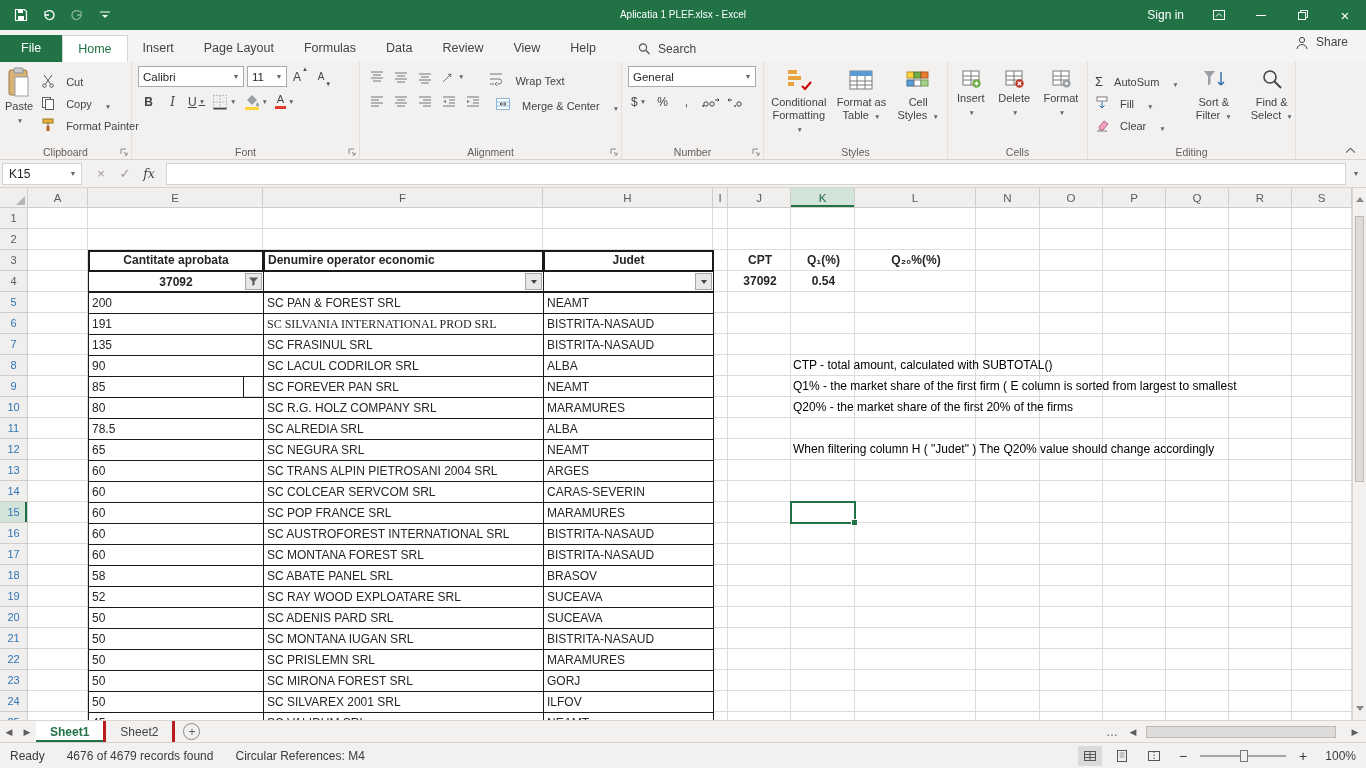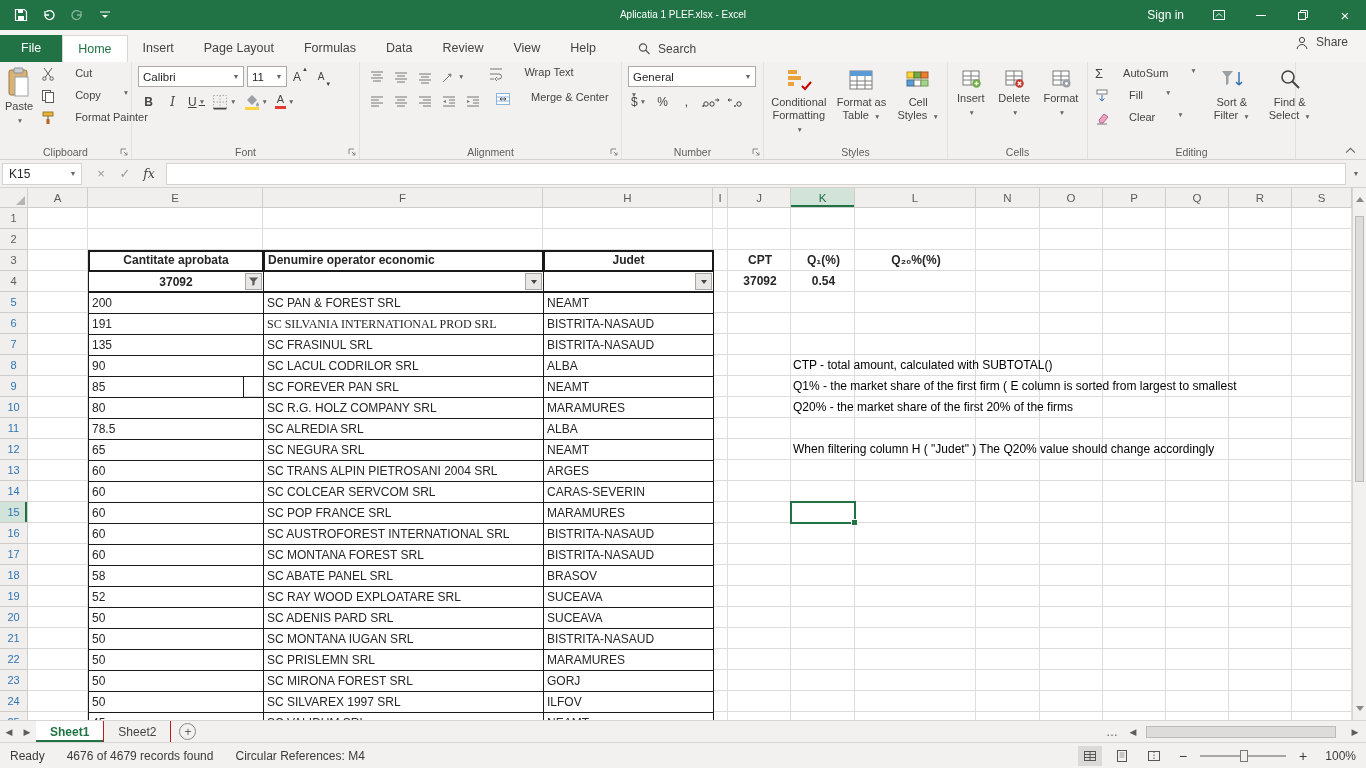--- a/index.html
+++ b/index.html
@@ -25,21 +25,21 @@
 .sharebox{margin-left:auto;display:flex;align-items:flex-start;gap:6px;padding-right:18px;height:27px}
 
 
 .ribbon{position:absolute;top:62px;left:0;right:0;height:98px;background:#f3f1f0;border-bottom:1px solid #d5d2cf;display:flex}
 .rgroup{position:relative;height:100%;padding:3px 2px 16px;border-right:1px solid #e2dfdc;display:flex;align-items:flex-start}
 .glabel{position:absolute;bottom:1px;left:0;right:0;text-align:center;font-size:10.5px;color:#605e5c}
 .launch{position:absolute;right:2px;bottom:2px;width:10px;height:10px}
 .bigbtn{display:flex;flex-direction:column;align-items:center;padding:2px 3px;font-size:11px;color:#444;text-align:center;line-height:1.2;gap:3px}
 .bigbtn .lbl{white-space:normal}
 .smallcol{display:flex;flex-direction:column;gap:1px}
-.smallbtn{display:flex;align-items:flex-start;gap:20px;height:21px;padding:0 5px;font-size:11px;color:#444;white-space:nowrap}
+.smallbtn{display:flex;align-items:flex-end;gap:11px;height:21px;padding:0 5px;font-size:11px;color:#444;white-space:nowrap}
 .dd{font-size:6.5px;color:#666;margin-left:2px}
 .vstack{display:flex;flex-direction:column;gap:4px;padding:1px 4px}
 .frow{display:flex;align-items:center;gap:3px}
 .combo{height:21px;background:#fff;border:1px solid #aca9a7;display:flex;align-items:center;font-size:11.5px;padding-left:4px;color:#262626}
 .cdd{margin-left:auto;width:14px;text-align:center;color:#666;font-size:7px}
 .tbtn{min-width:21px;height:21px;display:flex;align-items:center;justify-content:center;font-size:12px;color:#444;padding:0 2px}
 .bB{font-weight:700}
 .iI{font-style:italic;font-family:"DejaVu Serif",serif}
 .uU{text-decoration:underline}
 .abar{display:flex;flex-direction:column;align-items:center;line-height:1;font-size:11px;color:#444}
@@ -85,21 +85,21 @@
 .selcell{position:absolute;border:2px solid #217346;z-index:6;background:transparent}
 .selcell:after{content:"";position:absolute;right:-4px;bottom:-4px;width:5px;height:5px;background:#217346;border:1px solid #fff}
 .vscroll{position:absolute;top:0;right:0;bottom:0;width:14px;background:#f3f1f0;border-left:1px solid #d8d5d2}
 .tri-up{position:absolute;top:5px;left:50%;transform:translateX(-50%);width:0;height:0;border:4px solid transparent;border-bottom:5px solid #8a8886}
 .tri-down{position:absolute;bottom:5px;left:50%;transform:translateX(-50%);width:0;height:0;border:4px solid transparent;border-top:5px solid #8a8886}
 .vthumb{position:absolute;left:2px;right:2px;top:28px;height:266px;background:#dedcda;border:1px solid #bdbab8}
 
 
 .tabbar{position:absolute;left:0;right:0;bottom:26px;height:22px;background:#f3f1f0;border-top:1px solid #d8d5d2;display:flex;align-items:stretch;font-size:12px;color:#444}
 .tnav{width:18px;display:flex;align-items:center;justify-content:center;color:#5f5d5b;font-size:9px}
-.stab{padding:0 14px;display:flex;align-items:center;border-right:1px solid #b91c1c;background:#f3f1f0}
+.stab{padding:0 14px;display:flex;align-items:center;border-right:3px solid #b91c1c;background:#f3f1f0}
 .stab.active{background:#fff;color:#217346;font-weight:700;box-shadow:inset 0 -2px 0 #217346}
 .newsheet{align-self:center;width:17px;height:17px;border-radius:50%;border:1px solid #8a8886;display:flex;align-items:center;justify-content:center;margin-left:8px;color:#5f5d5b;font-size:12px;line-height:1}
 .hscr{margin-left:auto;display:flex;align-items:center;gap:2px;padding-right:2px}
 .hdots{color:#5f5d5b;padding:0 4px}
 .htrack{position:relative;width:200px;height:14px;background:#f3f1f0}
 .hthumb{position:absolute;left:2px;top:1px;height:12px;width:190px;background:#dedcda;border:1px solid #bdbab8}
 
 
 .statusbar{position:absolute;left:0;right:0;bottom:0;height:26px;background:#f3f1f0;border-top:1px solid #d8d5d2;display:flex;align-items:center;color:#3b3b3b;font-size:12px}
 .sbitem{margin-left:22px}
@@ -674,21 +674,21 @@
         <div class="cell tc" style="left: 88px; top: 420px; width: 176px; height: 22px;">50</div>
         <div class="cell tc" style="left: 263px; top: 420px; width: 281px; height: 22px;">SC MONTANA IUGAN SRL</div>
         <div class="cell tc" style="left: 543px; top: 420px; width: 171px; height: 22px;">BISTRITA-NASAUD</div>
         <div class="cell tc" style="left: 88px; top: 441px; width: 176px; height: 22px;">50</div>
         <div class="cell tc" style="left: 263px; top: 441px; width: 281px; height: 22px;">SC PRISLEMN SRL</div>
         <div class="cell tc" style="left: 543px; top: 441px; width: 171px; height: 22px;">MARAMURES</div>
         <div class="cell tc" style="left: 88px; top: 462px; width: 176px; height: 22px;">50</div>
         <div class="cell tc" style="left: 263px; top: 462px; width: 281px; height: 22px;">SC MIRONA FOREST SRL</div>
         <div class="cell tc" style="left: 543px; top: 462px; width: 171px; height: 22px;">GORJ</div>
         <div class="cell tc" style="left: 88px; top: 483px; width: 176px; height: 22px;">50</div>
-        <div class="cell tc" style="left: 263px; top: 483px; width: 281px; height: 22px;">SC SILVAREX 1997 SRL</div>
+        <div class="cell tc" style="left: 263px; top: 483px; width: 281px; height: 22px;">SC SILVAREX 2001 SRL</div>
         <div class="cell tc" style="left: 543px; top: 483px; width: 171px; height: 22px;">ILFOV</div>
         <div class="cell tc" style="left: 88px; top: 504px; width: 176px; height: 22px;">45</div>
         <div class="cell tc" style="left: 263px; top: 504px; width: 281px; height: 22px;">SC VALIDUM SRL</div>
         <div class="cell tc" style="left: 543px; top: 504px; width: 171px; height: 22px;">NEAMT</div>
         <div class="cell sum" style="left: 728px; top: 42px; width: 64px; height: 22px;">CPT</div>
         <div class="cell sum" style="left: 791px; top: 42px; width: 65px; height: 22px;">Q₁(%)</div>
         <div class="cell sum" style="left: 855px; top: 42px; width: 122px; height: 22px;">Q₂₀%(%)</div>
         <div class="cell sum" style="left: 728px; top: 63px; width: 64px; height: 22px;">37092</div>
         <div class="cell sum" style="left: 791px; top: 63px; width: 65px; height: 22px;">0.54</div>
         <div class="note" style="left: 793px; top: 147px;">CTP  - total amount, calculated with SUBTOTAL()</div>

